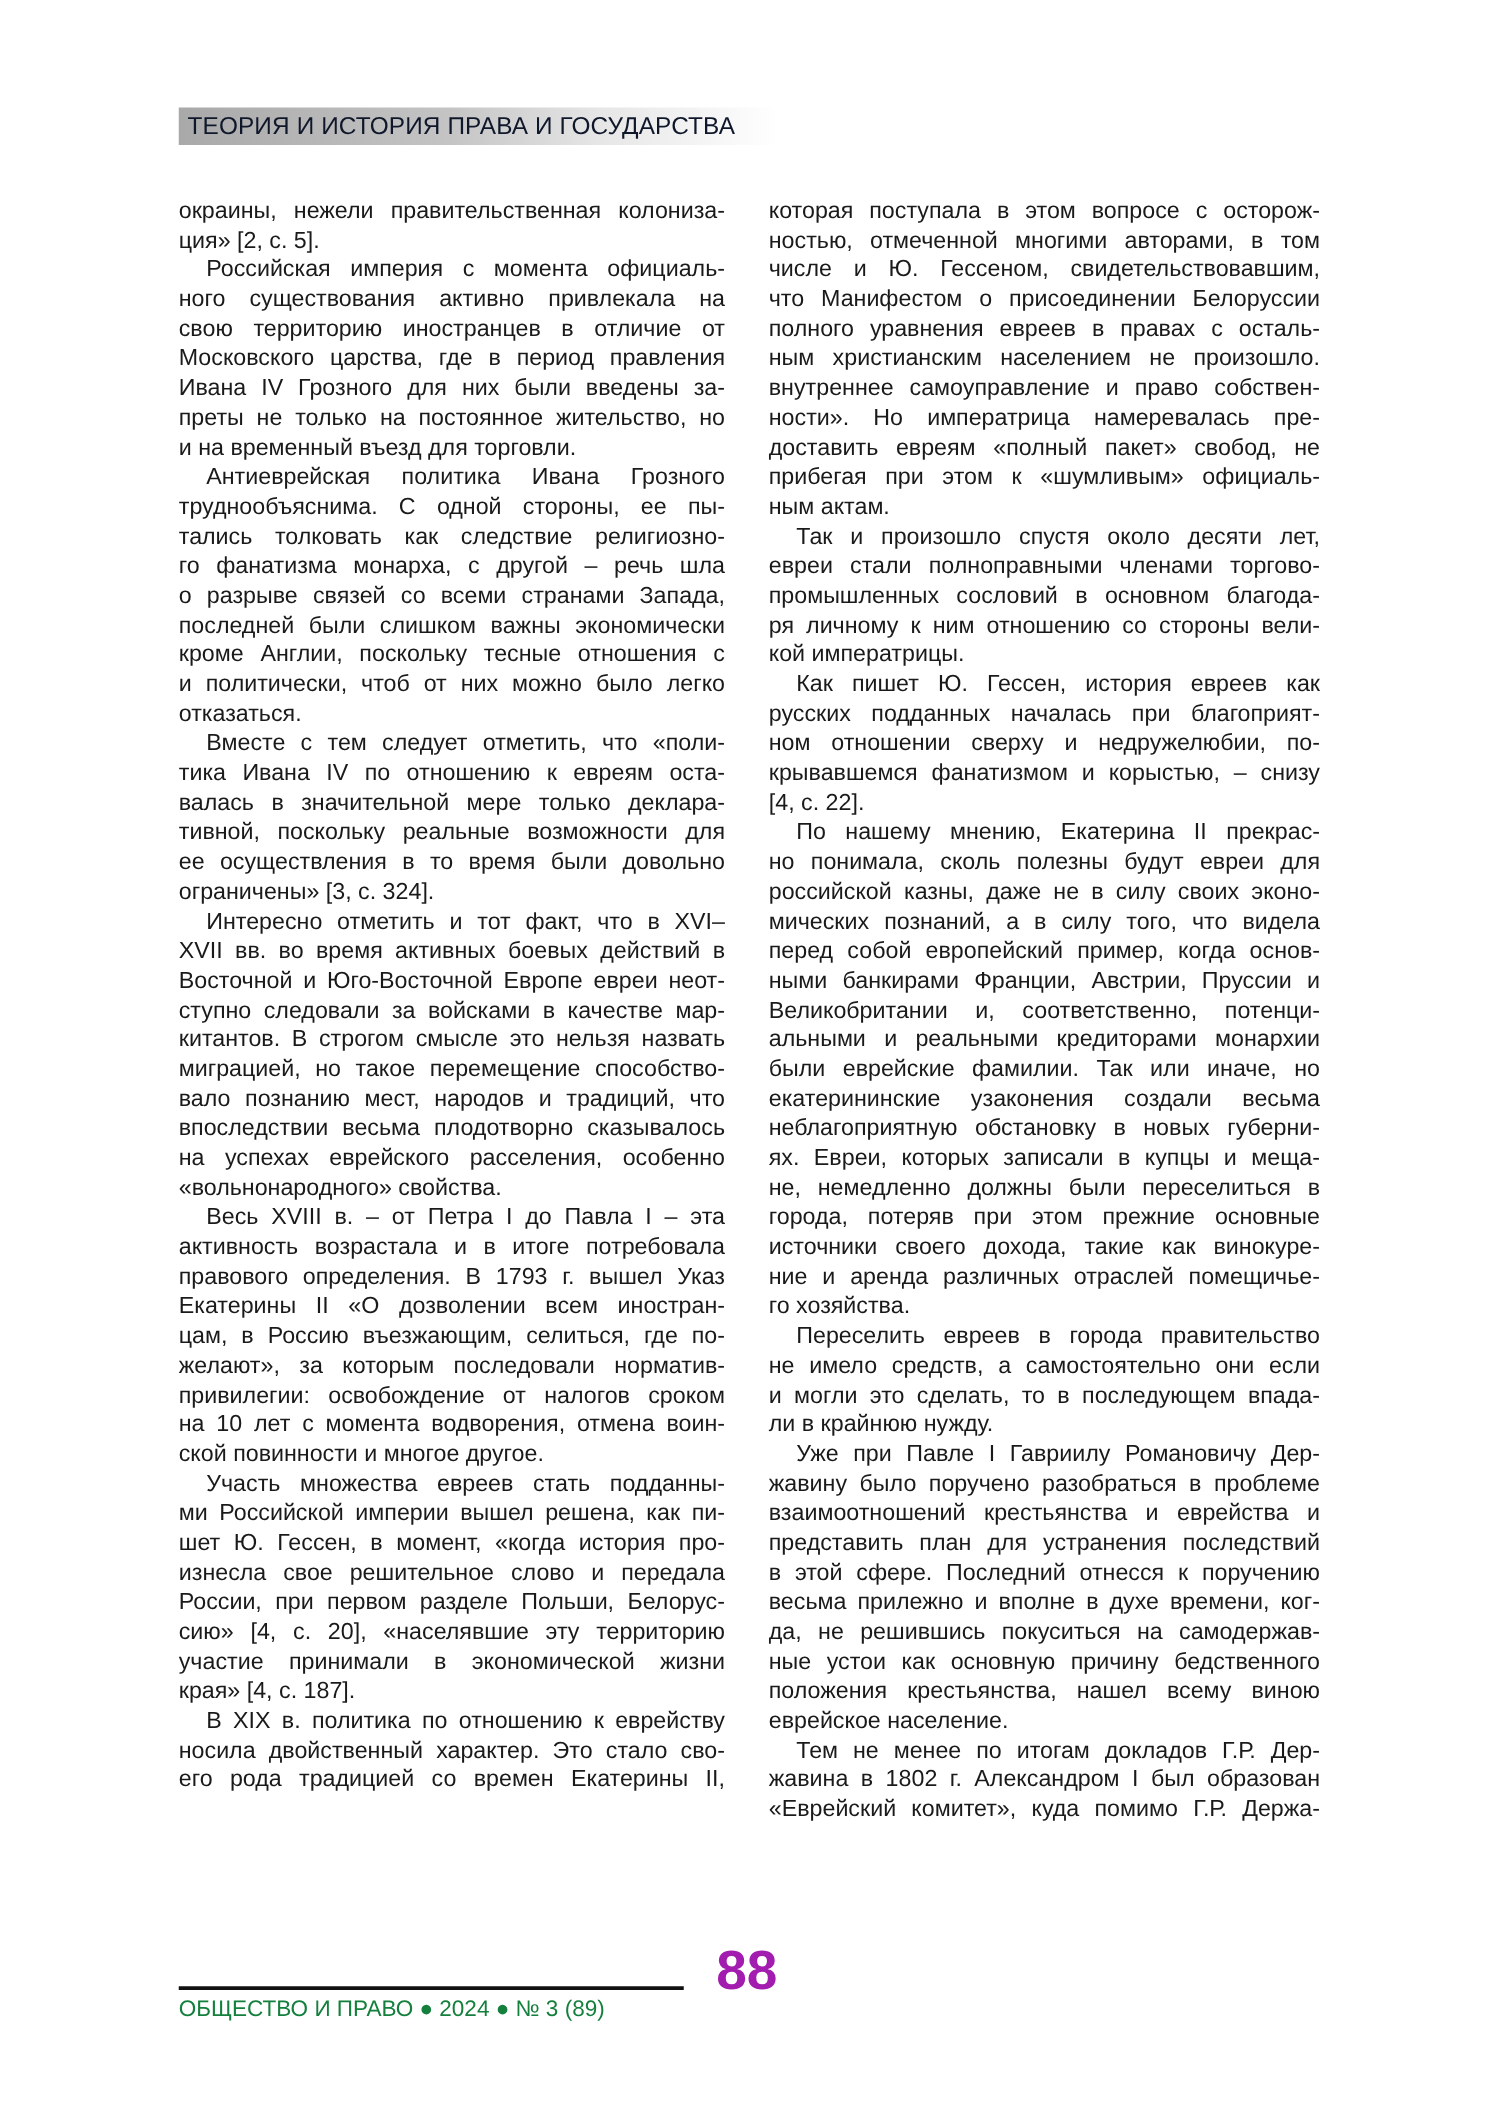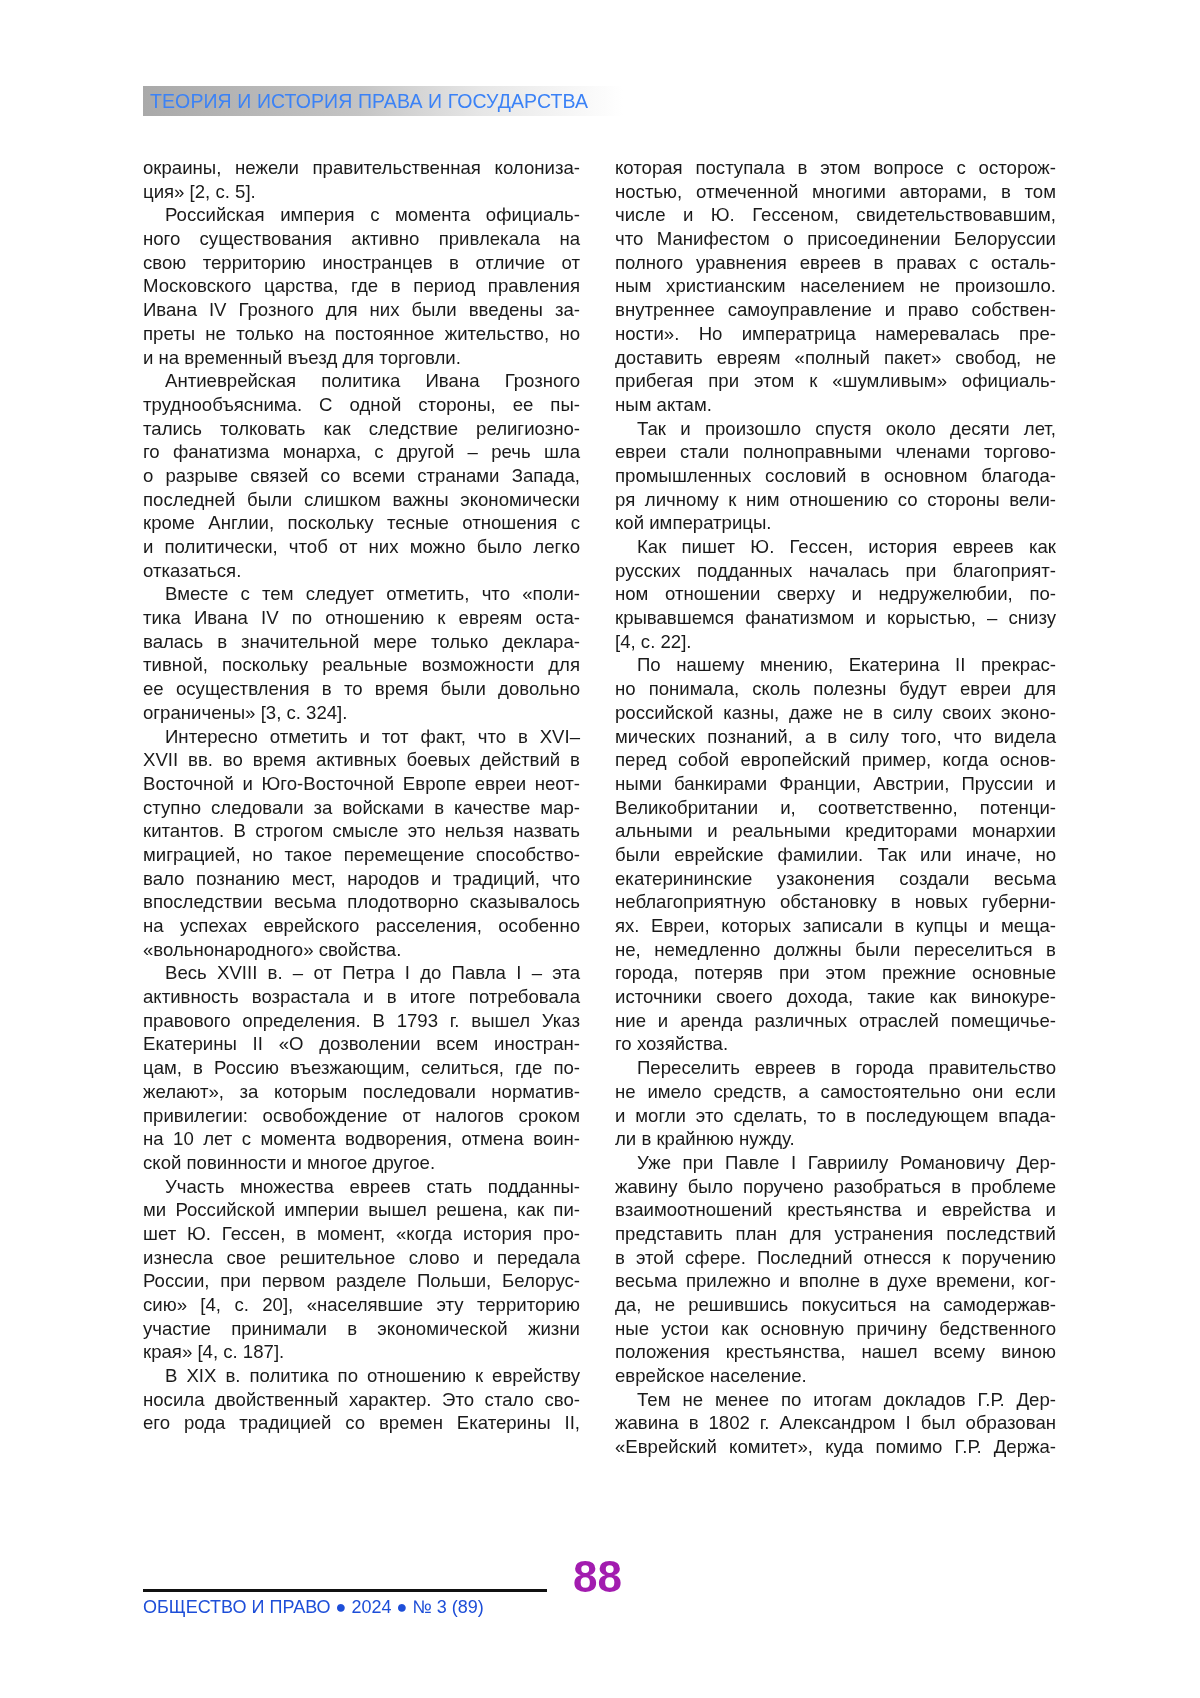--- a/index.html
+++ b/index.html
@@ -4,31 +4,31 @@
 <style>
   html, body { margin: 0; padding: 0; background: #ffffff; }
   body { width: 1200px; height: 1698px; position: relative; overflow: hidden;
          font-family: "Liberation Sans", sans-serif; color: #1a1a1a; }
   .header-bar {
     position: absolute; left: 143px; top: 86px; width: 480px; height: 30px;
     background: linear-gradient(to right, #a9a9a9 0%, #c4c4c4 45%, #e6e6e6 70%, #ffffff 100%);
   }
   .header-title {
     position: absolute; left: 150px; top: 89px; font-size: 19.5px; letter-spacing: 0.1px;
-    color: #3b82f6; white-space: nowrap; line-height: 24px;
+    color: #0f172a; white-space: nowrap; line-height: 24px;
   }
   .column { position: absolute; top: 140px; font-size: 18.6px; line-height: 23.7px; margin-top: 16px; }
   .col-left { left: 143px; width: 437px; }
   .col-right { left: 615px; width: 441px; }
   .line { display: block; height: 23.7px; white-space: nowrap; text-align: justify; text-align-last: justify; }
   .line.last { text-align-last: left; }
   .line.indent { padding-left: 22px; }
   .footer-rule { position: absolute; left: 143px; top: 1589px; width: 404px; height: 3px; background: #111; }
   .page-number { position: absolute; left: 573px; top: 1552px; font-size: 44px; font-weight: bold; color: #a21caf; line-height: 50px; }
-  .footer-journal { position: absolute; left: 143px; top: 1596px; font-size: 18px; color: #1d4ed8; line-height: 22px; white-space: nowrap; }
+  .footer-journal { position: absolute; left: 143px; top: 1596px; font-size: 18px; color: #15803d; line-height: 22px; white-space: nowrap; }
 </style>
 </head>
 <body>
 
 <div class="header-bar"></div>
 <div class="header-title">ТЕОРИЯ И ИСТОРИЯ ПРАВА И ГОСУДАРСТВА</div>
 
 <div class="column col-left">
     <span class="line">окраины, нежели правительственная колониза-</span>
     <span class="line last">ция» [2, с. 5].</span>

